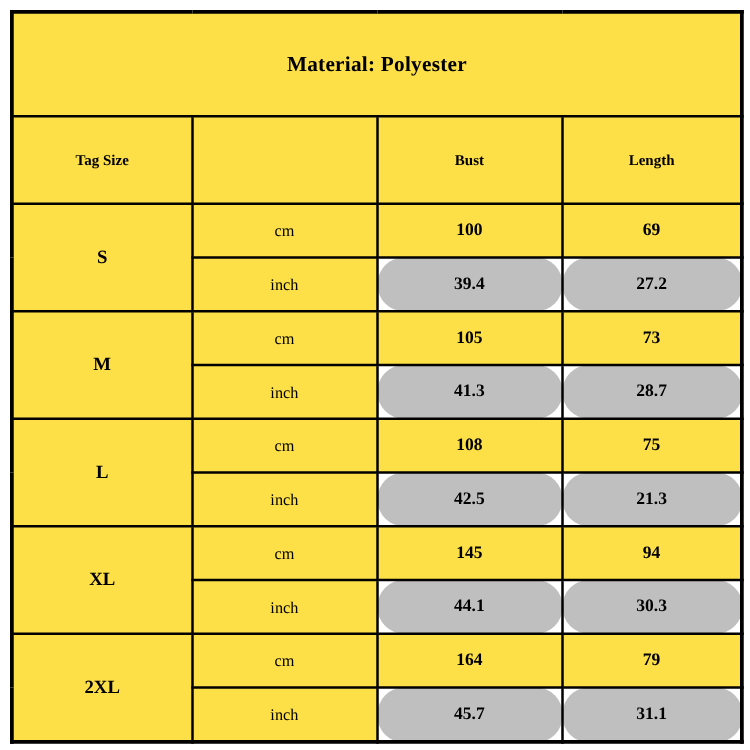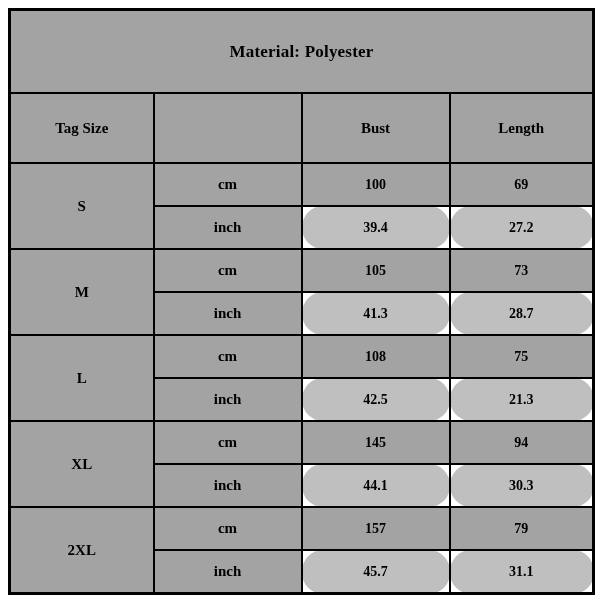--- a/index.html
+++ b/index.html
@@ -30,50 +30,50 @@
     border-collapse: collapse;
     table-layout: fixed;
     border: 3px solid #000000;
   }
 
   table.size-chart td {
     border: 2px solid #000000;
     text-align: center;
     vertical-align: middle;
     padding: 0;
-    background: #a3a3a3;
+    background: #fde047;
   }
 
   
   col.c-size   { width: 144px; }
   col.c-unit   { width: 148px; }
   col.c-bust   { width: 148px; }
   col.c-length { width: 144px; }
 
   .title-cell {
     height: 81px;
     font-weight: bold;
     font-size: 17px;
     letter-spacing: 0.2px;
   }
 
   .head-cell {
     height: 68px;
     font-weight: bold;
-    font-size: 15px;
+    font-size: 12px;
   }
 
   .size-cell {
     font-weight: bold;
     font-size: 15px;
   }
 
   .unit-cell {
-    font-weight: bold;
-    font-size: 15px;
+    font-weight: normal;
+    font-size: 13px;
     height: 41px;
   }
 
   .val-cm {
     font-weight: bold;
     font-size: 14px;
   }
 
   .val-inch {
     font-weight: bold;
@@ -152,21 +152,21 @@
       </tr>
       <tr>
         <td class="unit-cell">inch</td>
         <td class="val-inch">44.1</td>
         <td class="val-inch">30.3</td>
       </tr>
 
       <tr>
         <td class="size-cell" rowspan="2">2XL</td>
         <td class="unit-cell">cm</td>
-        <td class="val-cm">157</td>
+        <td class="val-cm">164</td>
         <td class="val-cm">79</td>
       </tr>
       <tr>
         <td class="unit-cell">inch</td>
         <td class="val-inch">45.7</td>
         <td class="val-inch">31.1</td>
       </tr>
 
     </tbody>
   </table>

